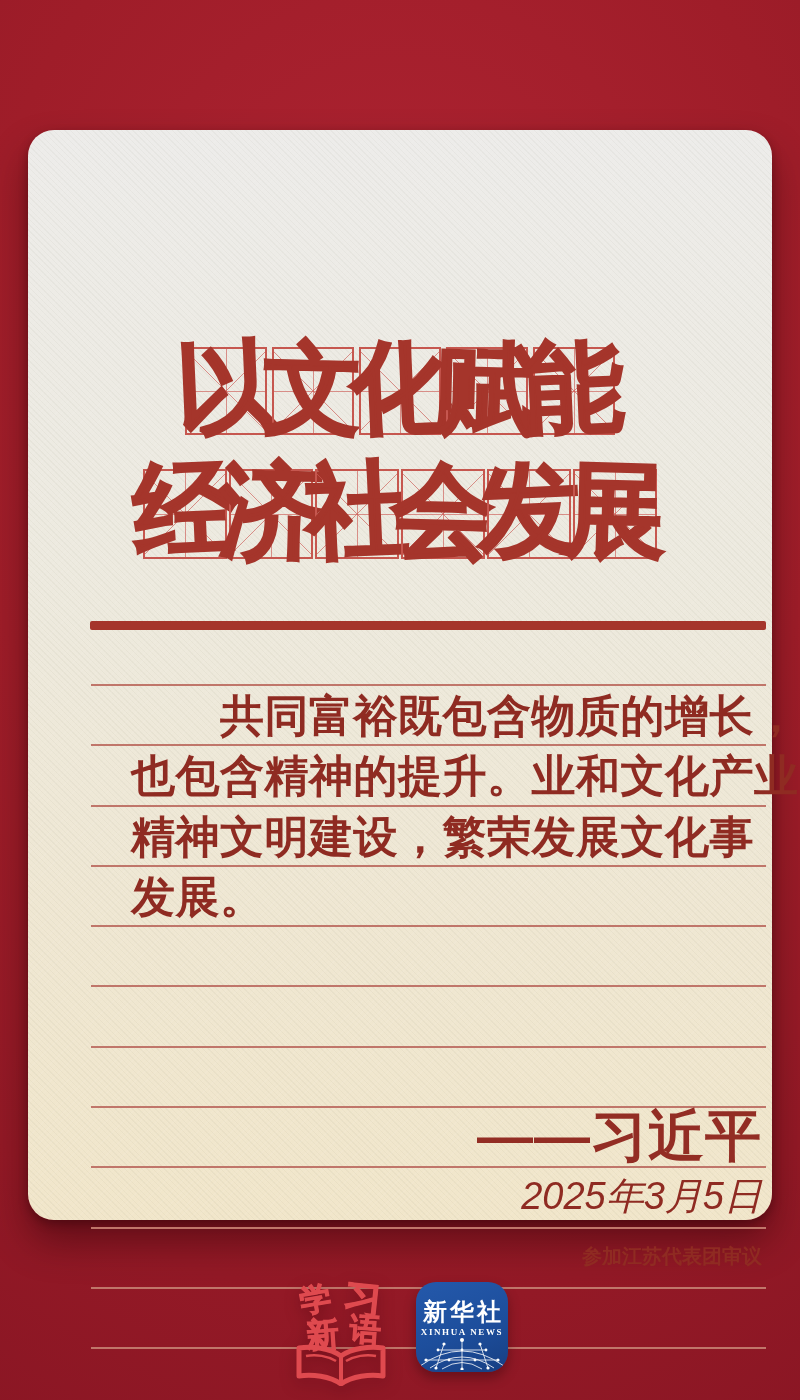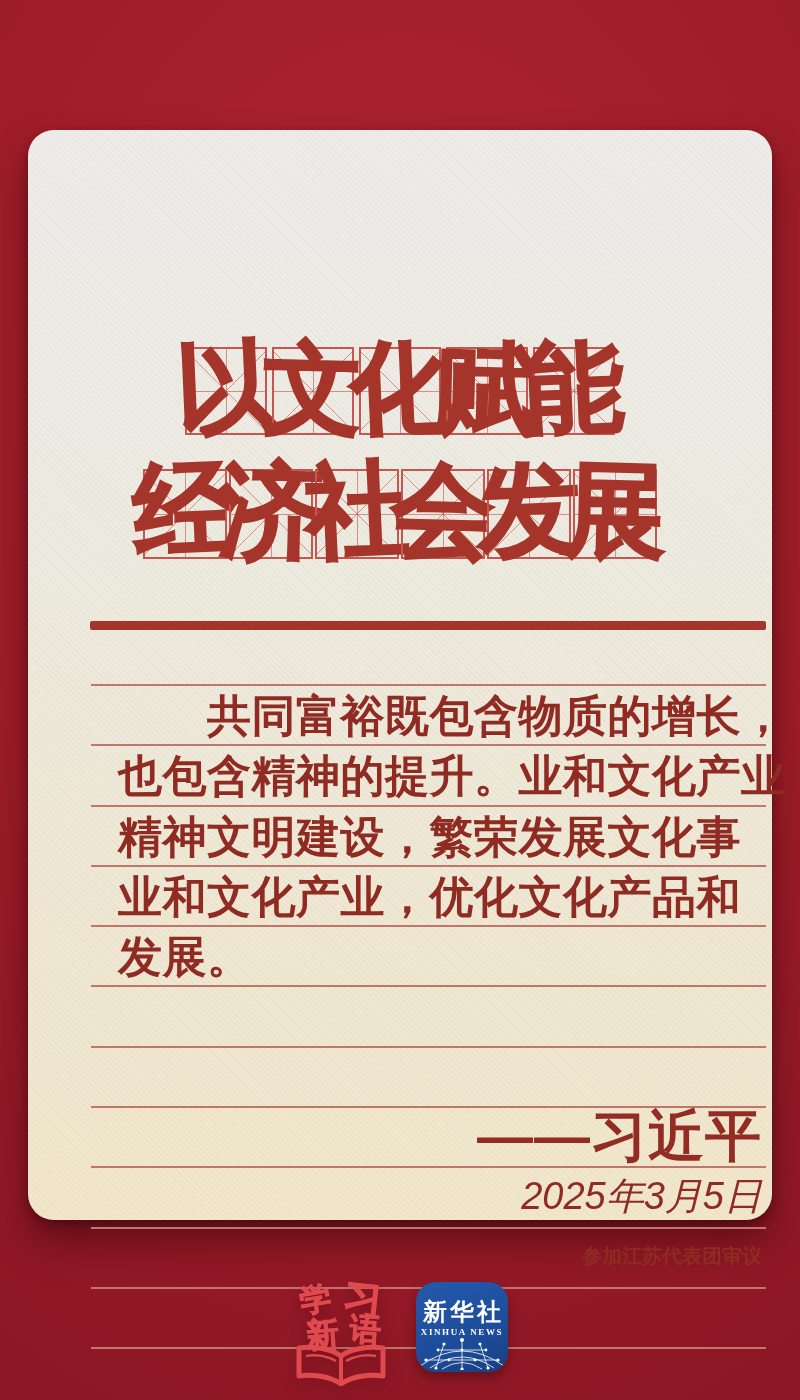--- a/index.html
+++ b/index.html
@@ -47,21 +47,21 @@
   .r2 .ch{font-size:103px;}
   .cell:nth-child(odd) .ch{transform:translate(-50%,-54%) rotate(-2.5deg);}
   .cell:nth-child(even) .ch{transform:translate(-50%,-53%) rotate(1.5deg);}
   
   .divider{position:absolute;left:62px;top:491px;width:676px;height:9px;background:#a5352b;border-radius:2px;}
   
   .ruled{
     position:absolute;left:63px;top:554px;width:675px;height:665px;
     background-image:repeating-linear-gradient(180deg,#c0766a 0px,#c0766a 2px,transparent 2px,transparent 60.3px);
   }
-  .quote{position:absolute;left:27px;top:2px;width:648px;color:#8f2b22;}
+  .quote{position:absolute;left:40px;top:2px;width:648px;color:#8f2b22;}
   .q-line{height:60.3px;line-height:60.3px;font-size:44px;font-weight:700;letter-spacing:.5px;white-space:nowrap;}
   .attr{position:absolute;right:4px;text-align:right;height:60.3px;line-height:60.3px;white-space:nowrap;}
   .attr.sig{top:422px;font-size:56px;font-weight:800;color:#932d24;letter-spacing:1px;}
   .attr.date{top:482px;font-size:38px;font-weight:500;color:#8f2b22;font-style:italic;}
   .attr.src{top:542px;font-size:20px;font-weight:600;color:#8f2b22;}
   
   .footer{position:absolute;left:0;right:0;top:1282px;display:flex;justify-content:center;align-items:flex-start;gap:26px;}
   .xuexi{position:relative;width:98px;height:104px;filter:drop-shadow(0 5px 8px rgba(60,0,8,.35));color:#df4a4f;}
   .xuexi .zi{position:absolute;font-weight:900;line-height:1;-webkit-text-stroke:1px #df4a4f;}
   .zi.z1{left:8px;top:2px;font-size:31px;transform:rotate(-10deg);}
@@ -125,21 +125,20 @@
       </div>
     </div>
 
     <div class="divider"></div>
 
     <div class="ruled">
       <div class="quote">
         <div class="q-line">　　共同富裕既包含物质的增长，</div>
         <div class="q-line">也包含精神的提升。业和文化产业</div>
         <div class="q-line">精神文明建设，繁荣发展文化事</div>
-        <div class="q-line">业和文化产业，优化文化产品和</div>
         <div class="q-line">发展。</div>
       </div>
       <div class="attr sig">——习近平</div>
       <div class="attr date">2025年3月5日</div>
       <div class="attr src">参加江苏代表团审议</div>
     </div>
   </div>
 
   <div class="footer">
     <div class="xuexi">

